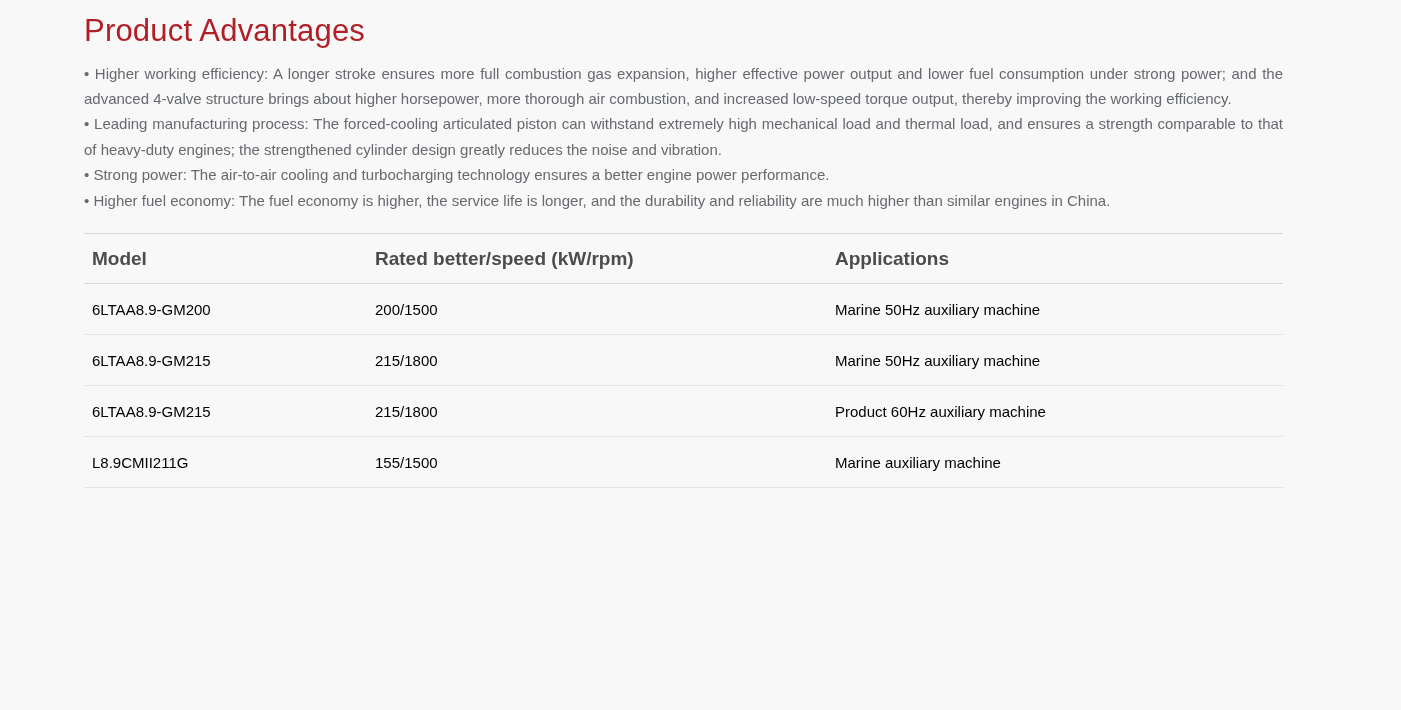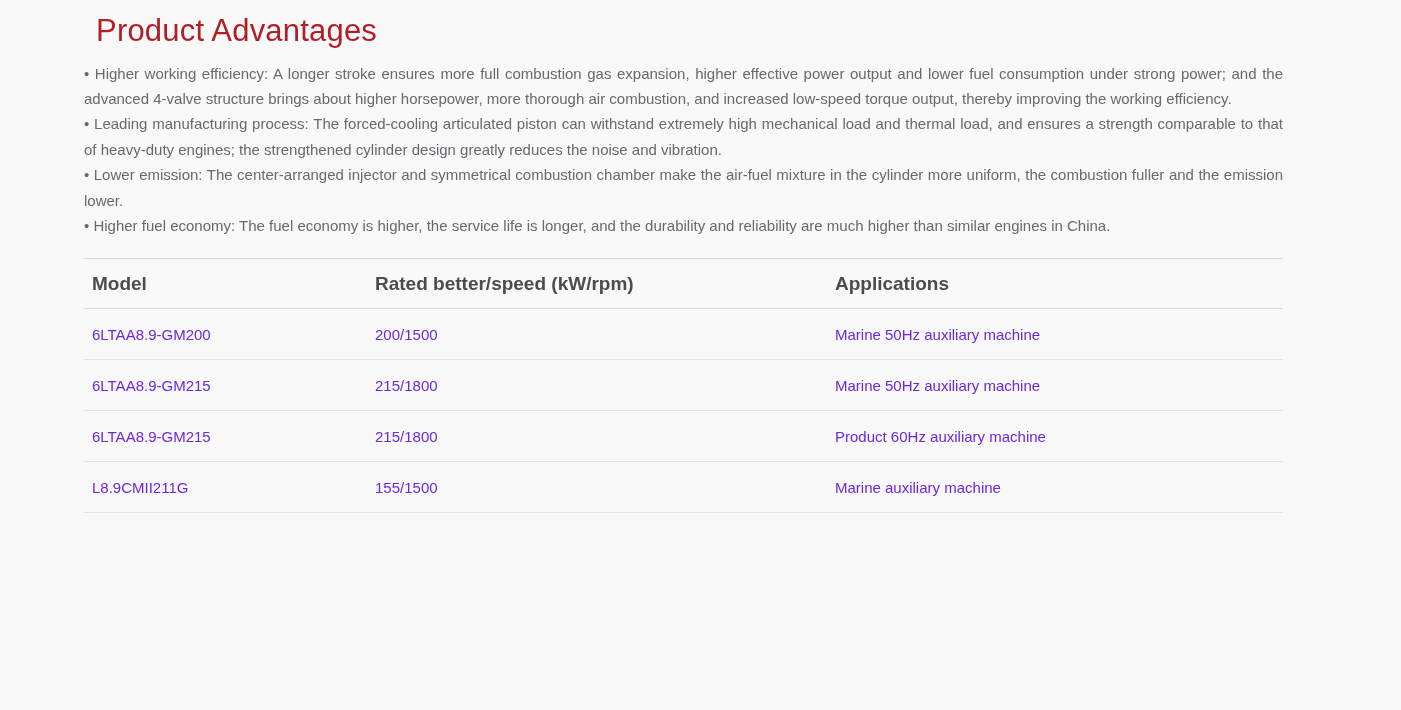--- a/index.html
+++ b/index.html
@@ -18,21 +18,21 @@
     padding-top: 10px;
   }
   .section-title {
     color: #b01f25;
     font-size: 31px;
     font-weight: 400;
     letter-spacing: 0.2px;
     margin: 0;
     line-height: 1.15;
   }
-  .advantages-title { margin-top: 3px; margin-left: 12px; }
+  .advantages-title { margin-top: 3px; }
   .portfolio-title { margin-top: 63px; }
   .bullets {
     margin-top: 12px;
   }
   .bullets p {
     margin: 0;
     font-size: 15px;
     line-height: 25.4px;
     color: #66696d;
     text-align: justify;
@@ -49,41 +49,41 @@
     font-weight: 700;
     color: #4c4c4c;
     height: 50px;
     padding: 0 0 0 8px;
     border-top: 1px solid #d9d9d9;
     border-bottom: 1px solid #d9d9d9;
     vertical-align: middle;
   }
   .portfolio-table td {
     font-size: 15px;
-    color: #6d28d9;
+    color: #000000;
     height: 51px;
     padding: 0 0 0 8px;
     border-bottom: 1px solid #e4e4e4;
     vertical-align: middle;
   }
   .col-model { width: 283px; }
   .col-power { width: 460px; }
   .col-app   { width: auto; }
 </style>
 </head>
 <body>
 
 <div class="container">
 
   <h1 class="section-title advantages-title">Product Advantages</h1>
 
   <div class="bullets">
     <p>• Higher working efficiency: A longer stroke ensures more full combustion gas expansion, higher effective power output and lower fuel consumption under strong power; and the advanced 4-valve structure brings about higher horsepower, more thorough air combustion, and increased low-speed torque output, thereby improving the working efficiency.</p>
     <p>• Leading manufacturing process: The forced-cooling articulated piston can withstand extremely high mechanical load and thermal load, and ensures a strength comparable to that of heavy-duty engines; the strengthened cylinder design greatly reduces the noise and vibration.</p>
-    <p>• Lower emission: The center-arranged injector and symmetrical combustion chamber make the air-fuel mixture in the cylinder more uniform, the combustion fuller and the emission lower.</p>
+    <p>• Strong power: The air-to-air cooling and turbocharging technology ensures a better engine power performance.</p>
     <p>• Higher fuel economy: The fuel economy is higher, the service life is longer, and the durability and reliability are much higher than similar engines in China.</p>
   </div>
 
 
   <table class="portfolio-table">
     <thead>
       <tr>
         <th class="col-model">Model</th>
         <th class="col-power">Rated better/speed (kW/rpm)</th>
         <th class="col-app">Applications</th>

